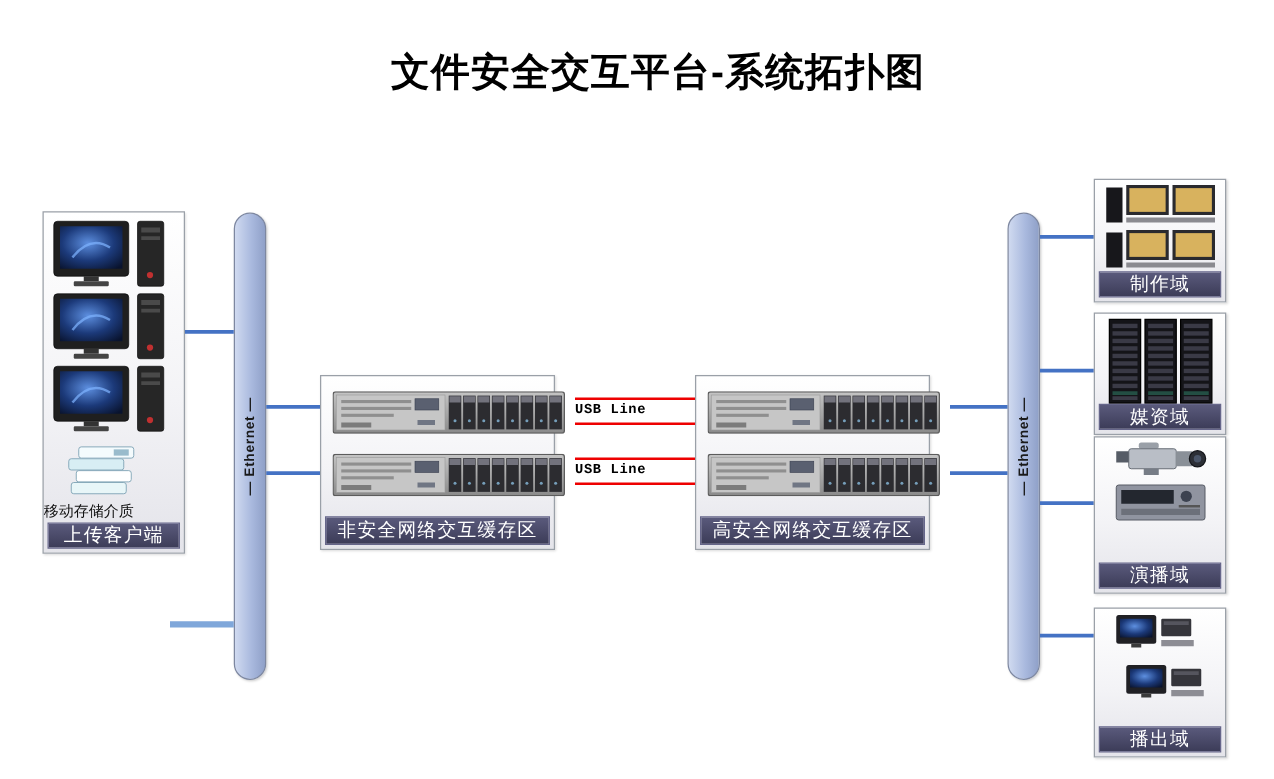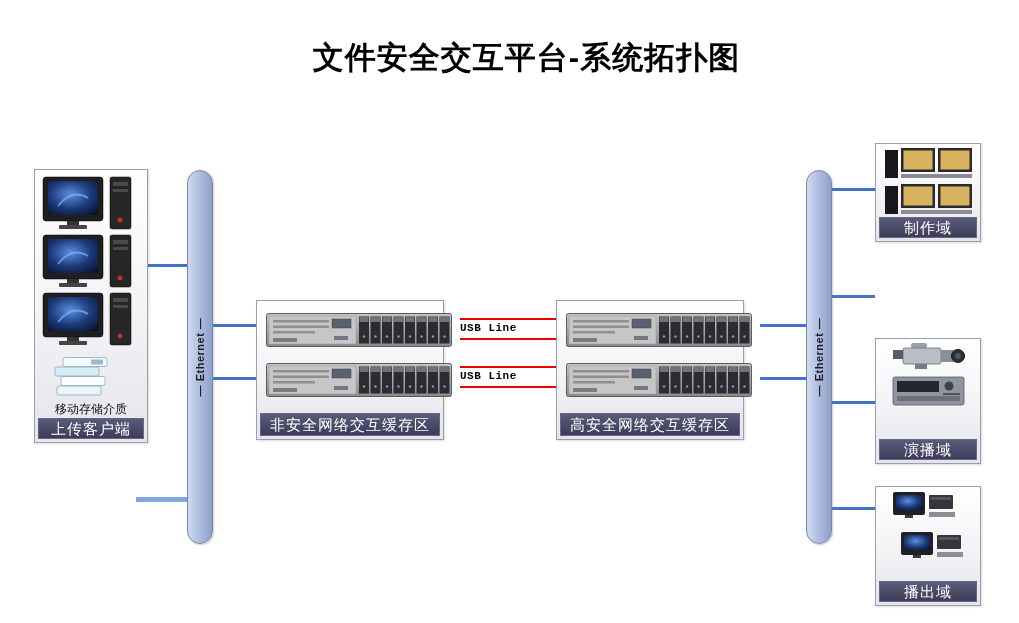--- a/index.html
+++ b/index.html
@@ -3,21 +3,21 @@
 <meta charset="utf-8">
 <style>
   *{margin:0;padding:0;box-sizing:border-box}
   body{background:#fff;font-family:"Liberation Sans","DejaVu Sans",sans-serif}
   #canvas{position:relative;width:1019px;height:623px;background:#fff;overflow:hidden}
   .title{position:absolute;top:37px;left:17px;width:100%;text-align:center;font-size:31px;font-weight:bold;color:#000;letter-spacing:1px}
   .box{position:absolute;border:1px solid #9aa0a8;background:linear-gradient(180deg,#ffffff 0%,#f3f3f6 55%,#e4e4ea 100%);box-shadow:1px 1px 2px rgba(0,0,0,.15)}
   .icon{position:absolute}
   .label-bar{position:absolute;left:3px;right:3px;bottom:3px;height:21px;background:linear-gradient(180deg,#5a5a7c,#3c3c58);border:1px solid #66668a;color:#fff;font-weight:normal;font-size:15px;line-height:19px;text-align:center;letter-spacing:1px;white-space:nowrap}
   .client-box{left:34px;top:169px;width:114px;height:274px}
-  .storage-label{position:absolute;left:0;top:231px;width:100%;text-align:center;font-size:12px;color:#111}
+  .storage-label{position:absolute;left:0;top:231px;width:100%;font-size:12px;color:#111}
   .eth-bar{position:absolute;width:26px;border-radius:13px;background:linear-gradient(90deg,#d0daf0 0%,#a9b9de 55%,#8fa0c8 100%);border:1px solid #7d87a0;box-shadow:1px 1px 2px rgba(0,0,0,.2)}
   .eth-label{position:absolute;top:50%;left:50%;transform:translate(-50%,-50%) rotate(-90deg);font-size:11px;font-weight:bold;color:#1a1a1a;white-space:nowrap;letter-spacing:.5px}
   .eth-label::before{content:"— "}
   .eth-label::after{content:" —"}
   .hline{position:absolute;height:3px;background:#4472c4}
   .usb-conn{position:absolute;width:96px;height:22px}
   .usb-line{position:absolute;left:0;right:0;height:2px;background:#ee0000}
   .usb-text{position:absolute;left:0;right:0;top:4px;font-family:"Liberation Mono","DejaVu Sans Mono",monospace;font-size:11px;font-weight:bold;color:#000;letter-spacing:.5px}
   .cache-box{width:188px;height:140px}
   .cache-box .label-bar{height:23px;line-height:21px}
@@ -234,21 +234,27 @@
   <div class="hline" style="left:832px;top:295px;width:43px"></div>
   <div class="hline" style="left:832px;top:401px;width:43px"></div>
   <div class="hline" style="left:832px;top:507px;width:43px"></div>
 
   <div class="box domain-box" style="top:143px;height:99px">
     <svg class="icon" style="left:5px;top:3px" width="95" height="72">
         <use href="#sym-prod"></use>
       </svg>
     <div class="label-bar">制作域</div>
   </div>
-  <div class="box domain-box" style="top:338px;height:126px">
+  <div class="box domain-box" style="top:250px;height:98px">
+    <svg class="icon" style="left:5px;top:2px" width="95" height="72">
+        <use href="#sym-media"></use>
+      </svg>
+    <div class="label-bar">媒资域</div>
+  </div>
+  <div class="box domain-box" style="top:349px;height:126px">
     <svg class="icon" style="left:5px;top:2px" width="95" height="72">
         <use href="#sym-studio"></use>
       </svg>
     <div class="label-bar">演播域</div>
   </div>
   <div class="box domain-box" style="top:486px;height:120px">
     <svg class="icon" style="left:5px;top:2px" width="95" height="78">
         <use href="#sym-broadcast"></use>
       </svg>
     <div class="label-bar">播出域</div>

